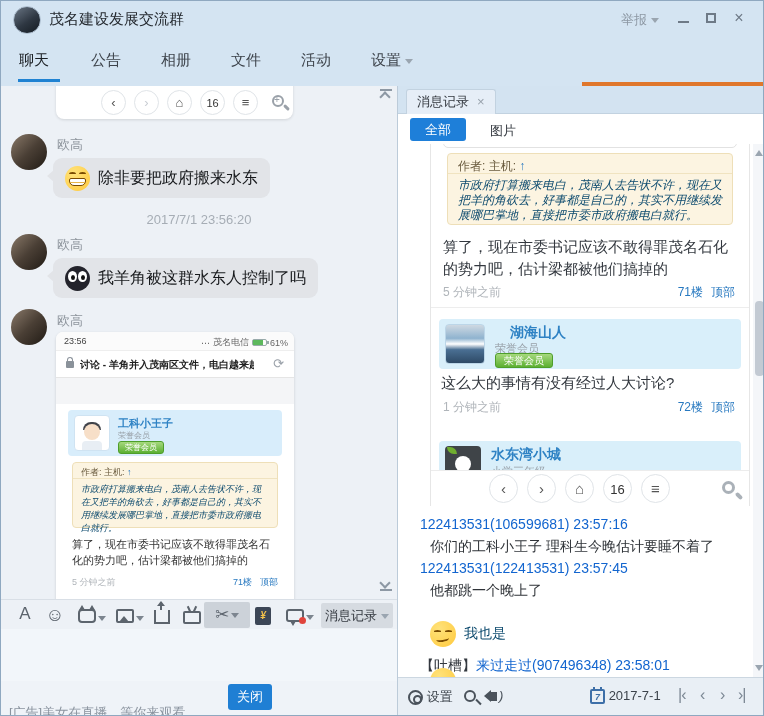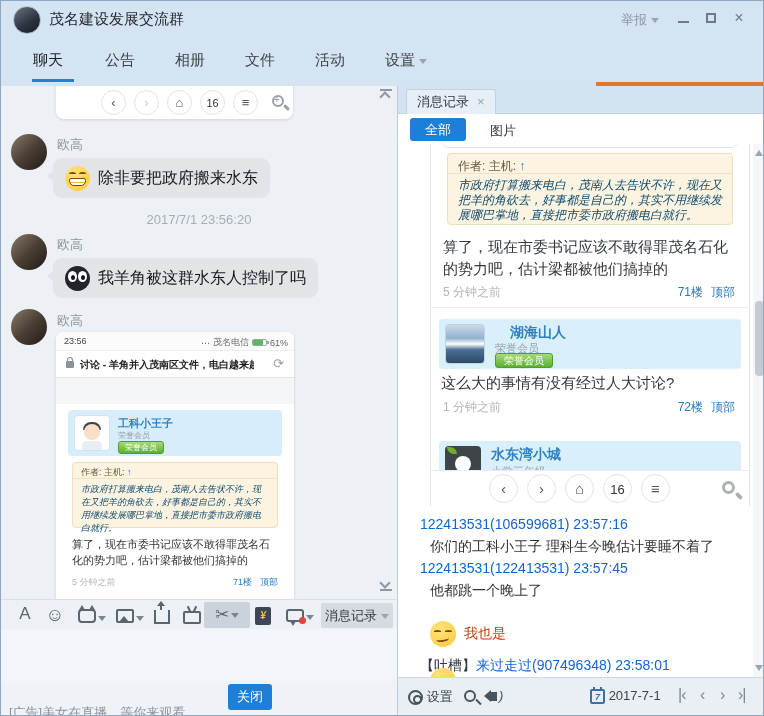--- a/index.html
+++ b/index.html
@@ -13,21 +13,21 @@
     background:linear-gradient(145deg,#6a7684 0%,#2e3742 55%,#141a21 100%); border:1px solid #aebfd0; }
   .win-title { position:absolute; left:48px; top:9px; font-size:15px; color:#24292f; }
   .report { position:absolute; left:620px; top:10px; font-size:13px; color:#8d98a4; cursor:default; }
   .caret { display:inline-block; width:0; height:0; border-left:4px solid transparent; border-right:4px solid transparent; border-top:5px solid #9aa5b0; vertical-align:middle; margin-left:4px; }
   .wc { position:absolute; top:8px; width:20px; height:18px; text-align:center; color:#6e7a87; }
   .wc-min { left:672px; } .wc-min i { display:inline-block; width:11px; border-bottom:2px solid #6e7a87; margin-top:12px; }
   .wc-max { left:700px; } .wc-max i { display:inline-block; width:10px; height:10px; border:2px solid #6e7a87; margin-top:3px; }
   .wc-close { left:728px; font-size:16px; line-height:18px; }
 
   
-  .tabbar { position:absolute; left:14px; top:36px; width:740px; height:49px; }
+  .tabbar { position:absolute; left:0; top:36px; width:740px; height:49px; }
   .tab { position:absolute; top:14px; font-size:15px; color:#3d434b; cursor:default; }
   .tab.active { color:#1b1f24; }
   .tab-underline { position:absolute; left:17px; top:42px; width:42px; height:3px; background:#1f82d2; }
   .banner { position:absolute; left:581px; top:45px; width:183px; height:40px; background:#e0772c; }
   .banner-text { position:absolute; left:8px; top:3px; font-size:27px; font-weight:bold; color:#ffffff; letter-spacing:1px; }
   .banner-tag { position:absolute; left:2px; bottom:2px; font-size:9px; color:#f3e3d2; background:rgba(60,40,20,.55); padding:0 2px; }
 
   
   .chat-area { position:absolute; left:0; top:85px; width:396px; height:513px; background:#edf1f6; overflow:hidden; }
   .partial-card { position:absolute; left:55px; top:-21px; width:237px; height:54px; background:#fff; border-radius:8px; box-shadow:0 1px 3px rgba(0,0,0,.12); }
@@ -167,21 +167,21 @@
   .rv-p3rank { left:52px; top:23px; font-size:11px; }
   .rv-navbar { position:absolute; left:0; right:0; top:327px; height:35px; background:#fff; box-shadow:0 -1px 0 #ececec; }
   .rv-navbar .navcirc { top:3px; width:29px; height:29px; font-size:15px; line-height:27px; }
   .rv-navbar .navcount { font-size:13px; }
   .rv-mag { position:absolute; right:14px; top:10px; width:13px; height:13px; border:3px solid #aab1b8; border-radius:50%; }
   .rv-mag::after { content:""; position:absolute; left:10px; top:10px; width:8px; height:4px; background:#aab1b8; transform:rotate(45deg); border-radius:2px; }
 
   .rec-h { position:absolute; left:22px; font-size:14px; color:#1265cf; white-space:nowrap; }
   .rec-h .pfx { color:#33383f; }
   .rec-t { position:absolute; left:32px; font-size:14px; color:#2f3338; white-space:nowrap; }
-  .rec-emoji-row { position:absolute; left:32px; display:flex; align-items:center; font-size:14px; color:#c2410c; }
+  .rec-emoji-row { position:absolute; left:32px; display:flex; align-items:center; font-size:14px; color:#0c4a6e; }
 
   .rsb { position:absolute; right:0; top:0; width:13px; height:533px; background:#f4f6f9; }
   .rsb .arr { position:absolute; left:2px; width:0; height:0; border-left:4px solid transparent; border-right:4px solid transparent; }
   .rsb .arr-up { top:6px; border-bottom:6px solid #9aa5b0; }
   .rsb .arr-dn { bottom:6px; border-top:6px solid #9aa5b0; }
   .rsb .thumb { position:absolute; left:2px; top:157px; width:9px; height:75px; background:#c3cad3; border-radius:4px; }
 
   .rtoolbar { position:absolute; left:0; top:591px; width:368px; height:40px; background:#e9eff5; border-top:1px solid #ccd7e1; }
   .rt-item { position:absolute; top:10px; color:#3c434b; font-size:13px; }
   .gear-ic { display:inline-block; position:relative; width:15px; height:15px; border:2px solid #4a525b; border-radius:50%; vertical-align:middle; }

